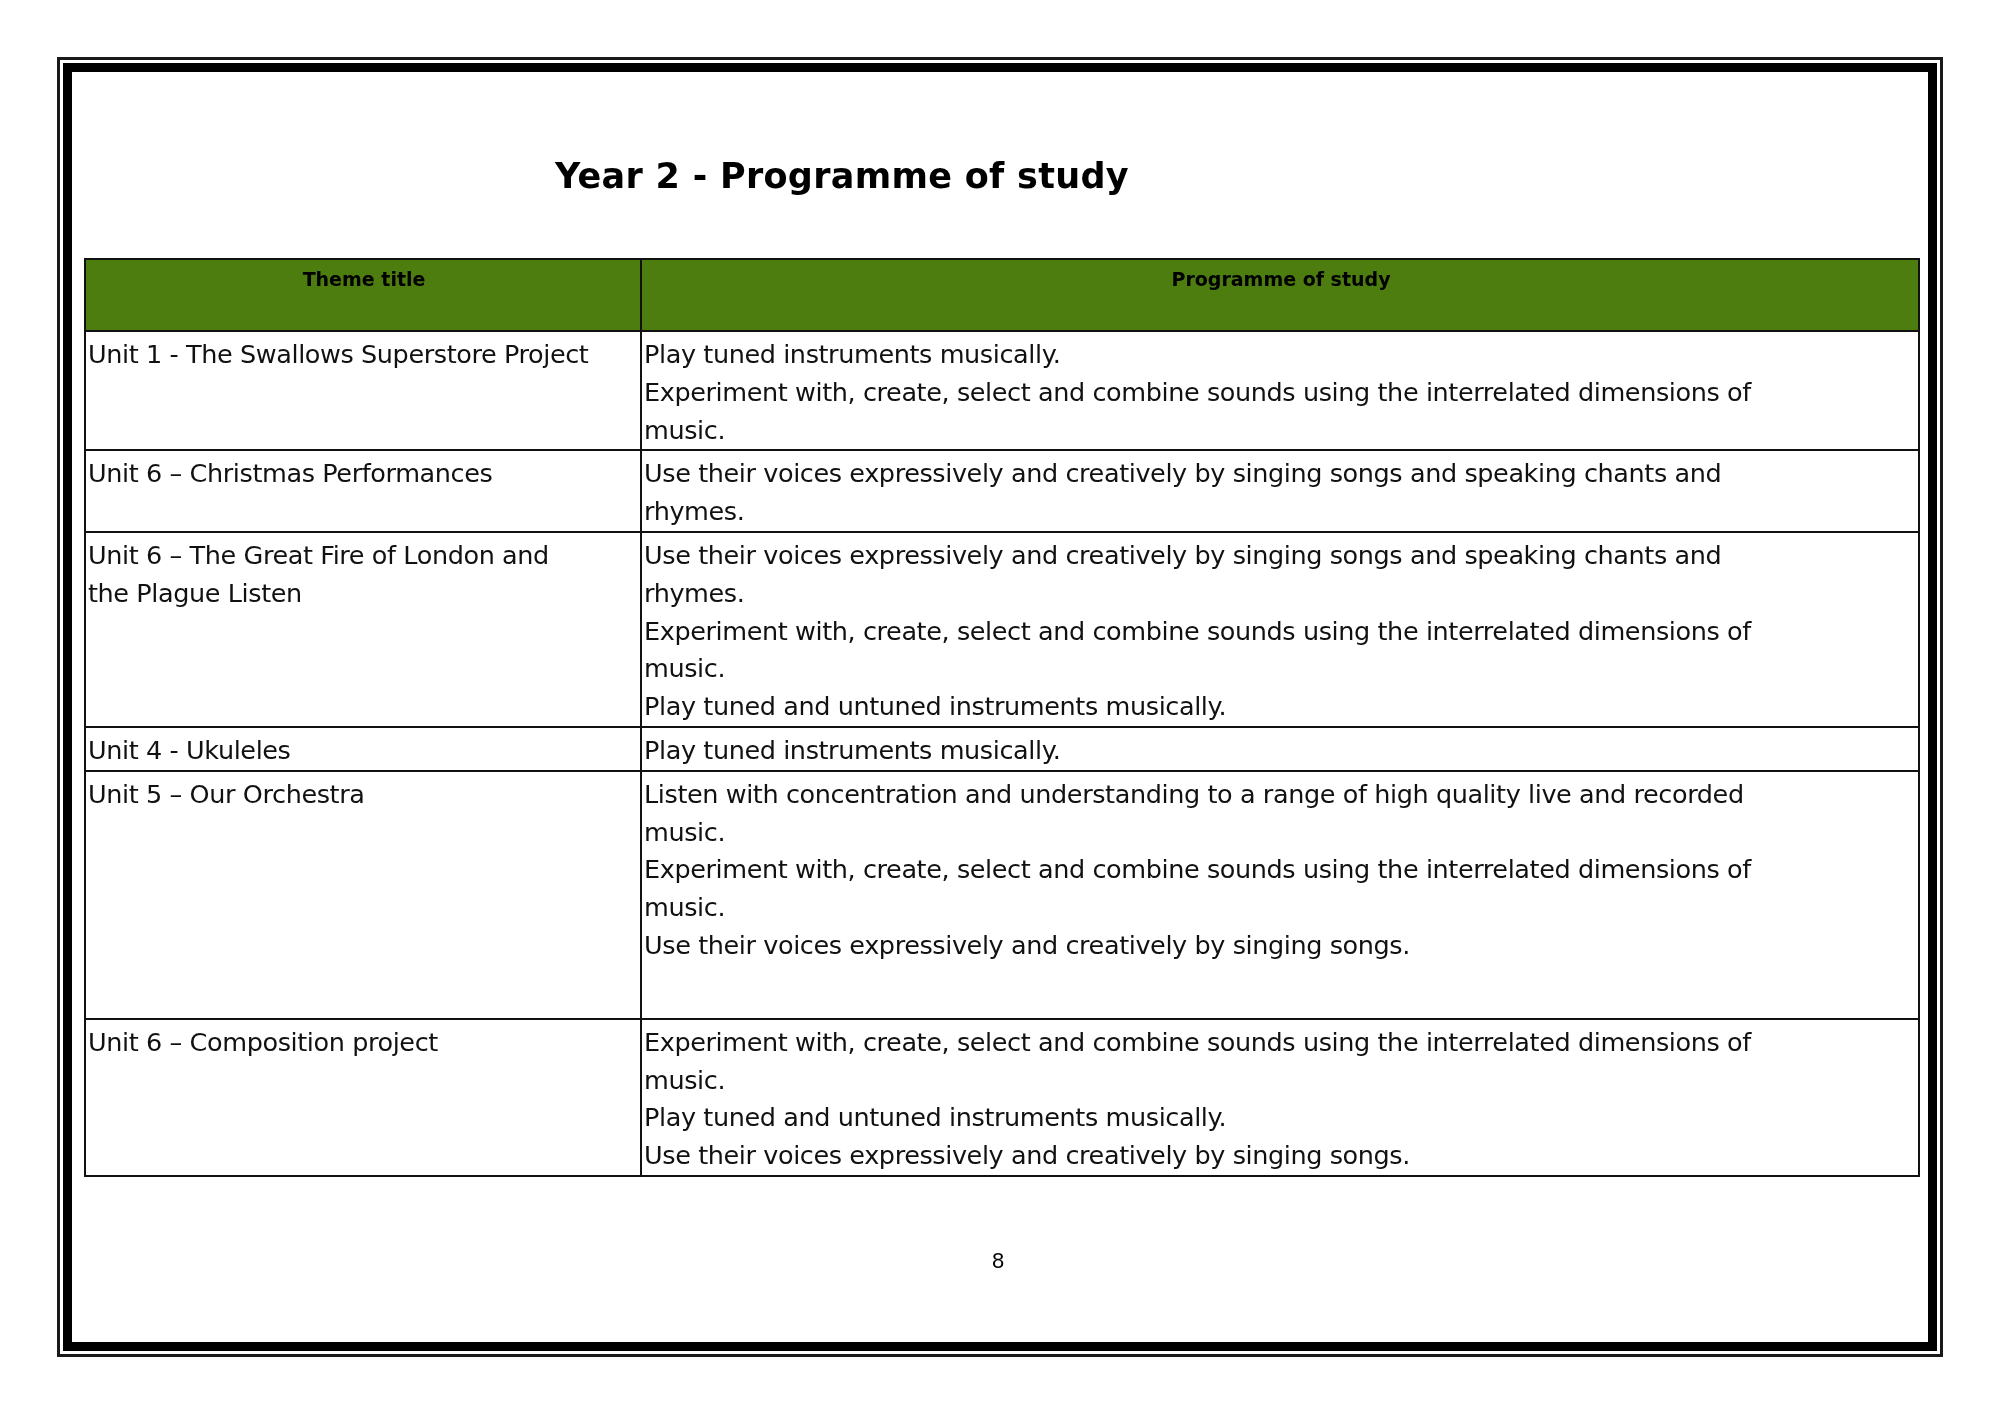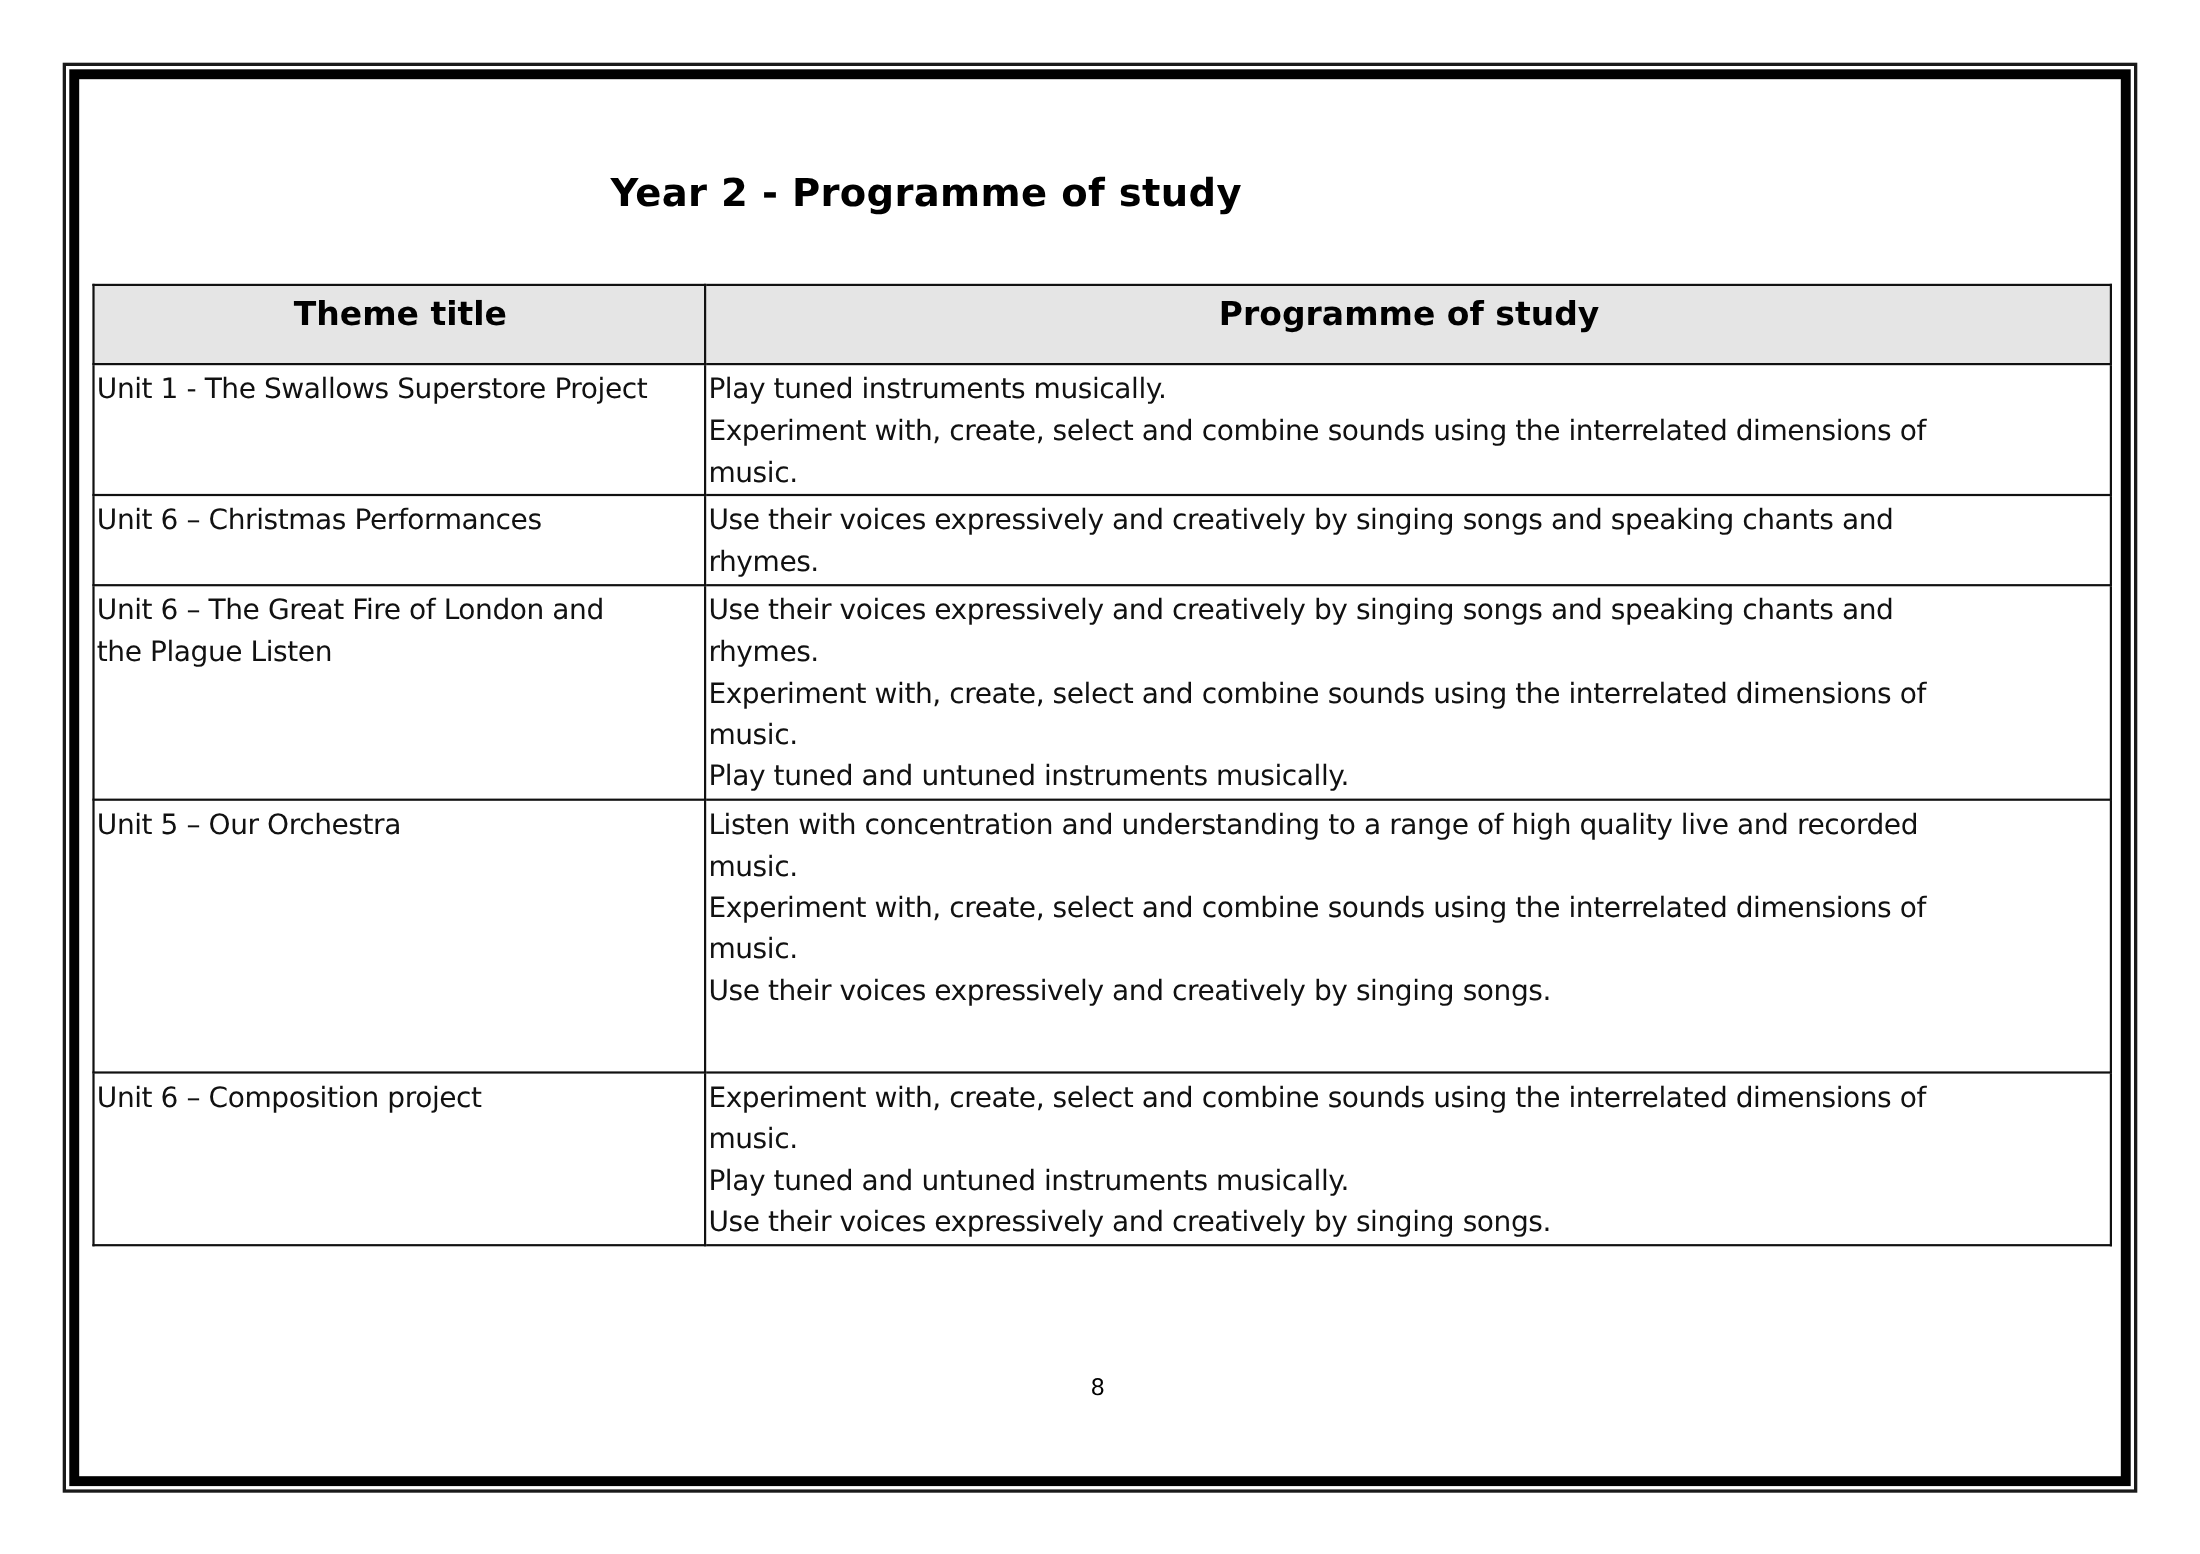--- a/index.html
+++ b/index.html
@@ -2,21 +2,21 @@
 <html><head>
 <meta charset="utf-8">
 <style>
   html, body { margin:0; padding:0; background:#ffffff; }
   body { width:2000px; height:1413px; position:relative; overflow:hidden; font-family:"Liberation Sans", sans-serif; color:#000; }
   .frame-outer { position:absolute; left:57px; top:57px; width:1886px; height:1300px; box-sizing:border-box; border:3px solid #1a1a1a; }
   .frame-inner { position:absolute; left:63px; top:63px; width:1874px; height:1288px; box-sizing:border-box; border:9px solid #000; }
   .title { position:absolute; left:0; width:1684px; top:156px; text-align:center; font-family:"DejaVu Sans", sans-serif; font-weight:bold; font-size:35px; letter-spacing:0.3px; }
   table.pos { position:absolute; left:84px; top:258px; width:1836px; border-collapse:collapse; table-layout:fixed; }
   table.pos td, table.pos th { border:2px solid #111; vertical-align:top; padding:0 0 0 2px; }
-  table.pos th { background:#e5e5e5; font-family:"DejaVu Sans", sans-serif; font-weight:bold; font-size:30px; height:72px; padding-top:8px; box-sizing:border-box; text-align:center; }
+  table.pos th { background:#4d7c0f; font-family:"DejaVu Sans", sans-serif; font-weight:bold; font-size:19px; height:72px; padding-top:8px; box-sizing:border-box; text-align:center; }
   table.pos td { font-family:"DejaVu Sans", sans-serif; font-weight:normal; font-size:25.5px; line-height:37.8px; padding-top:4px; letter-spacing:-0.4px; color:#111; }
   .col1 { width:556px; }
   .ln { display:block; white-space:nowrap; }
   .pagenum { position:absolute; left:0; width:1996px; top:1248px; text-align:center; font-family:"Liberation Sans", sans-serif; font-size:22px; }
 </style>
 </head>
 <body>
 
 <div class="frame-outer"></div>
 <div class="frame-inner"></div>
@@ -56,20 +56,28 @@
           <span class="ln">the Plague Listen</span>
         </td>
         <td>
           <span class="ln">Use their voices expressively and creatively by singing songs and speaking chants and</span>
           <span class="ln">rhymes.</span>
           <span class="ln">Experiment with, create, select and combine sounds using the interrelated dimensions of</span>
           <span class="ln">music.</span>
           <span class="ln">Play tuned and untuned instruments musically.</span>
         </td>
       </tr>
+      <tr style="height: 42px;">
+        <td>
+          <span class="ln">Unit 4 - Ukuleles</span>
+        </td>
+        <td>
+          <span class="ln">Play tuned instruments musically.</span>
+        </td>
+      </tr>
       <tr style="height: 248px;">
         <td>
           <span class="ln">Unit 5 – Our Orchestra</span>
         </td>
         <td>
           <span class="ln">Listen with concentration and understanding to a range of high quality live and recorded</span>
           <span class="ln">music.</span>
           <span class="ln">Experiment with, create, select and combine sounds using the interrelated dimensions of</span>
           <span class="ln">music.</span>
           <span class="ln">Use their voices expressively and creatively by singing songs.</span>

